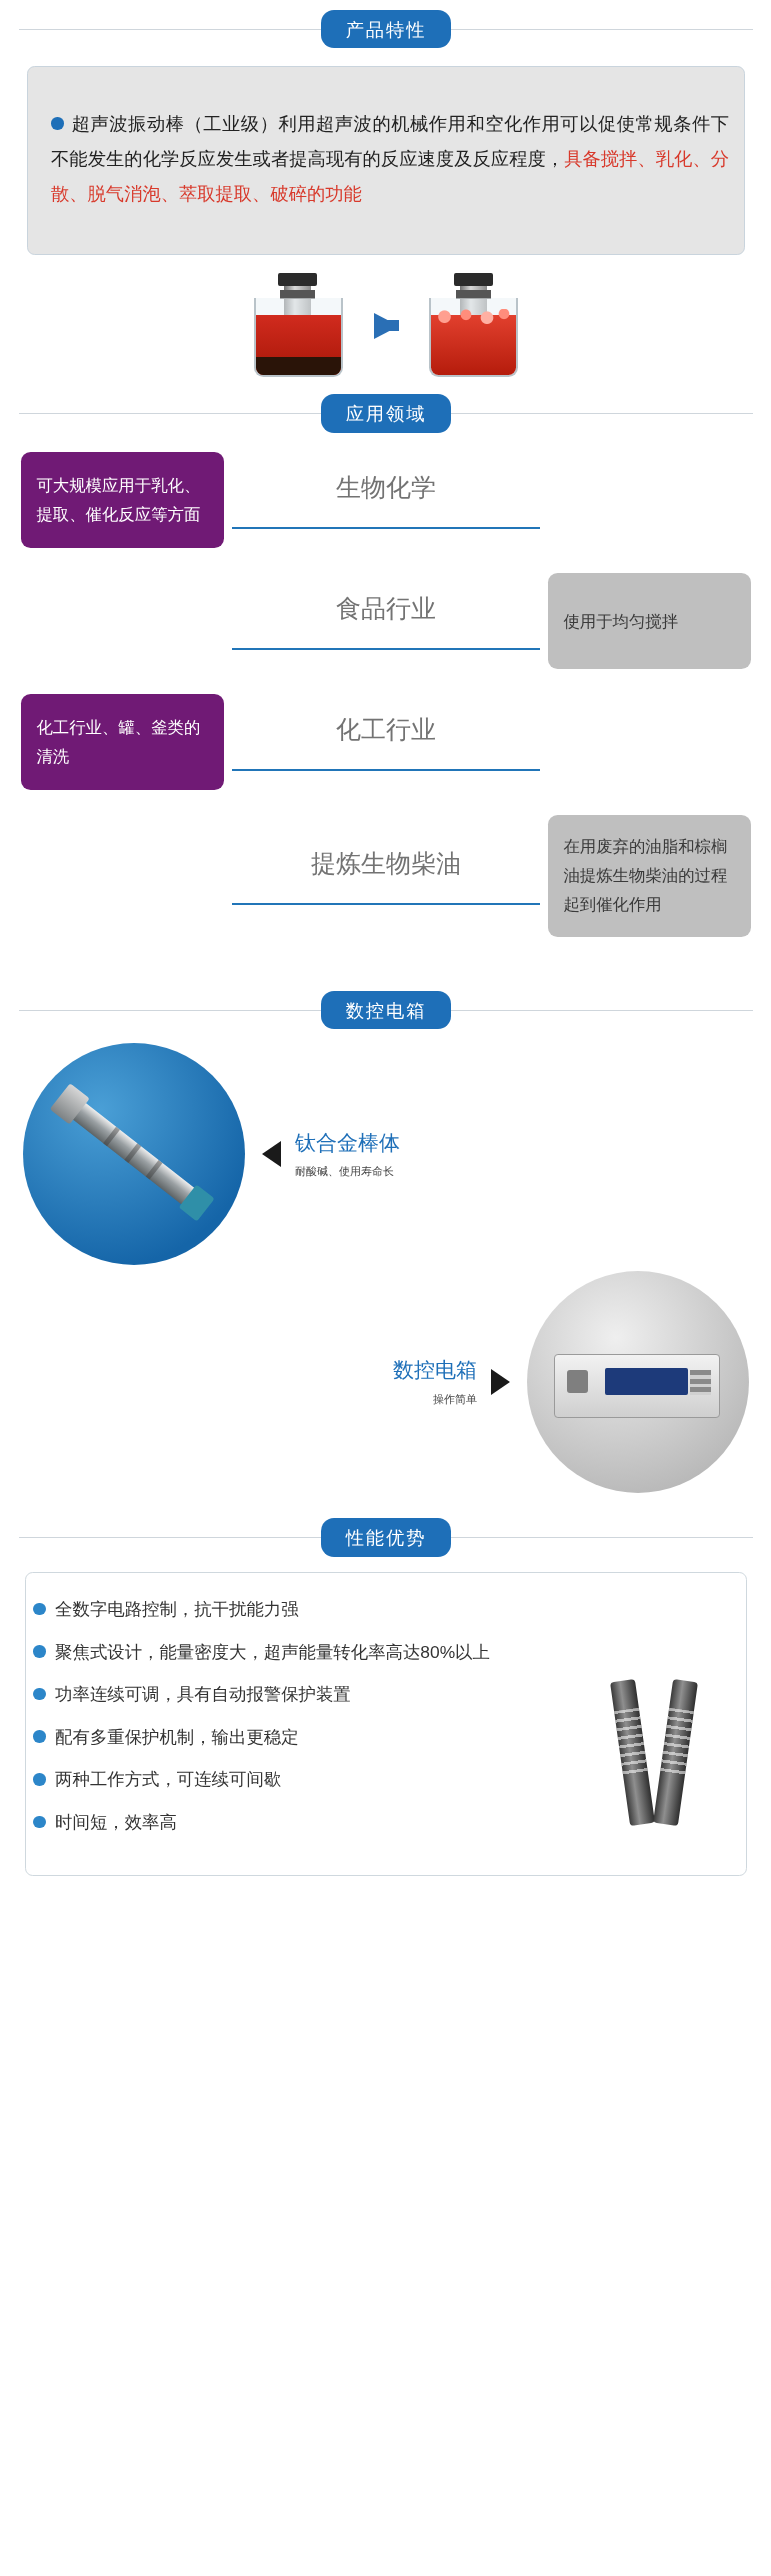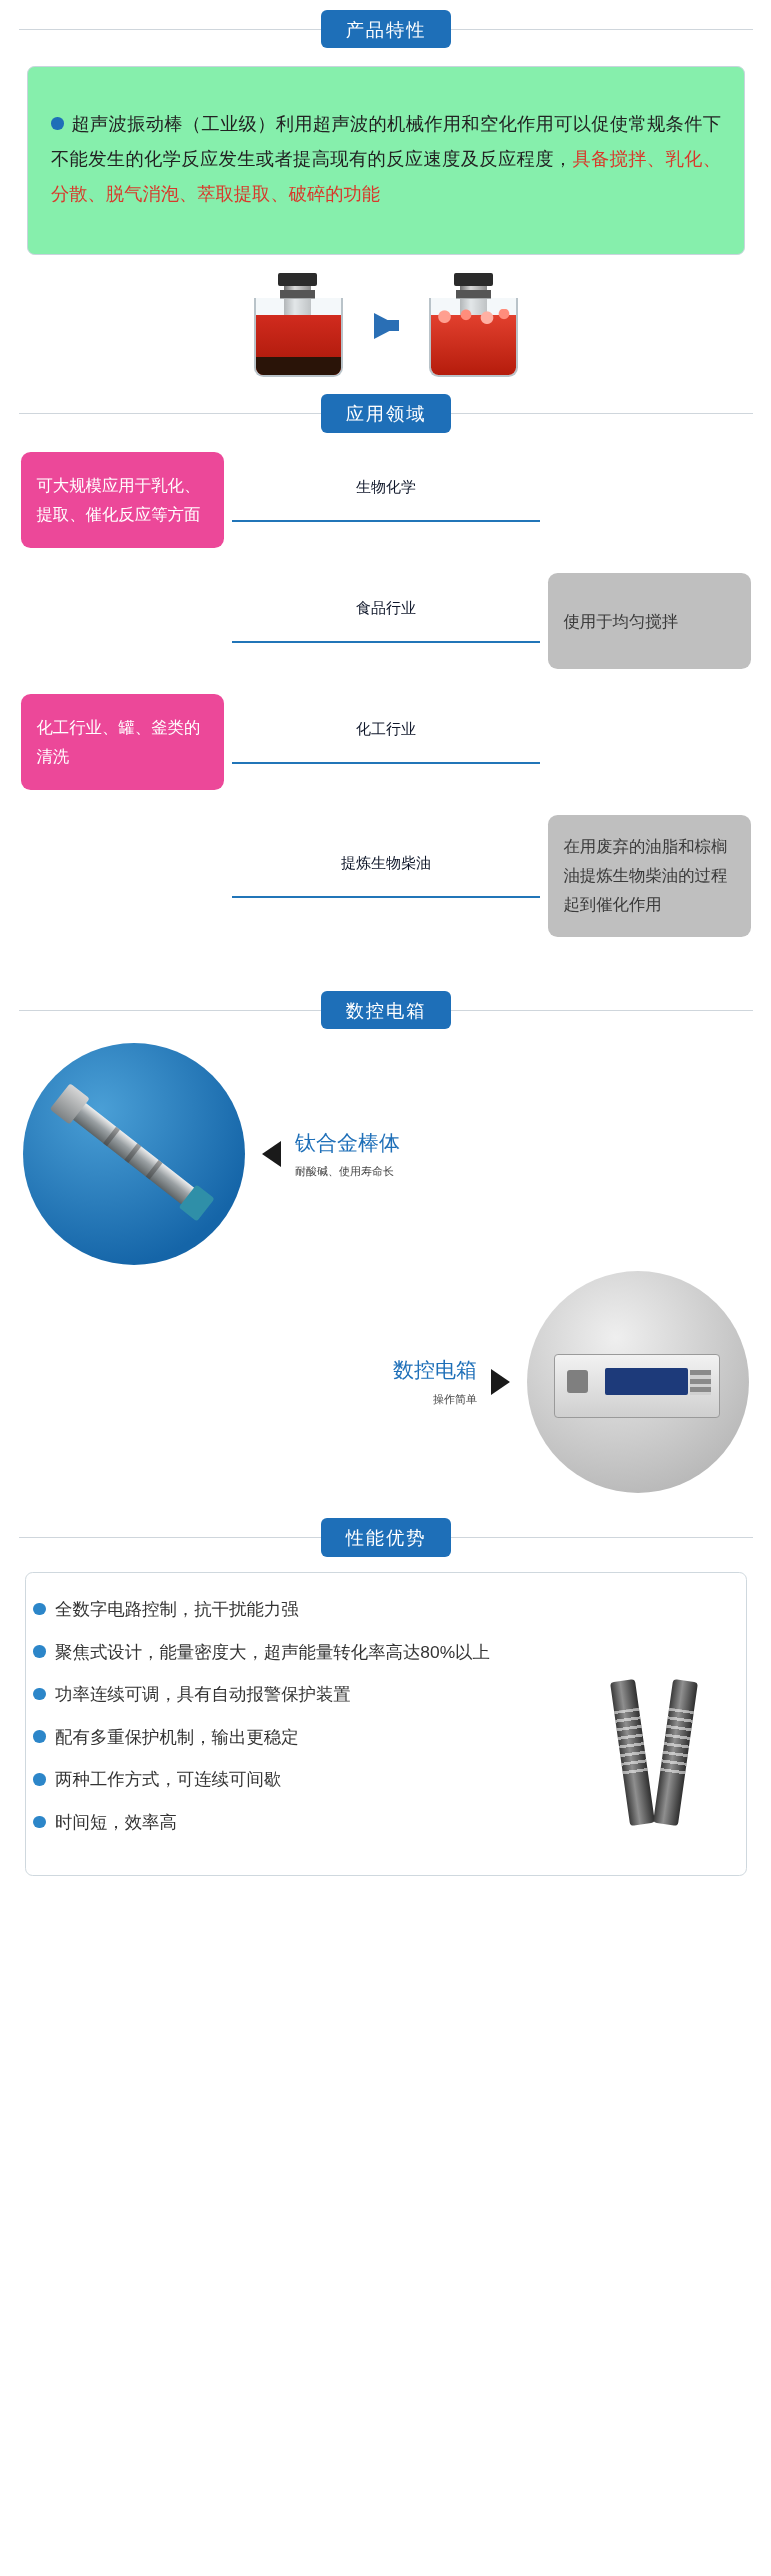--- a/index.html
+++ b/index.html
@@ -32,31 +32,31 @@
     height: 1px;
     background: #cfd6dc;
   }
   .section-header .pill {
     position: relative;
     background: #1e6fb8;
     color: #ffffff;
     font-size: 18.3px;
     letter-spacing: 1.9px;
     padding: 6.8px 25px;
-    border-radius: 6px;
+    border-radius: 13px;
     z-index: 2;
   }
 
   
   .intro-card {
     margin: 7.7px 27px 0 27px;
     border: 1px solid #c9d4dd;
     border-radius: 7.7px;
-    padding: 21px 23px 25px 23px;
-    background: #86efac;
+    padding: 21px 15px 25px 23px;
+    background: #e5e5e5;
   }
   .intro-text {
     font-size: 18.3px;
     line-height: 35px;
     color: #222;
     text-align: justify;
   }
   .bullet-dot {
     display: inline-block;
     width: 12.5px;
@@ -174,36 +174,36 @@
     width: 203px;
     min-height: 96px;
     border-radius: 9.6px;
     padding: 17.4px 15.4px;
     font-size: 16.4px;
     line-height: 29px;
     display: flex;
     align-items: center;
   }
   .panel.blue {
-    background: #ec4899;
+    background: #701a75;
     color: #fff;
   }
   .panel.gray {
     background: #bfbfbf;
     color: #3a3a3a;
   }
   .label-cell {
     flex: 1;
     text-align: center;
     position: relative;
     padding: 0 17.4px 13.5px 17.4px;
   }
   .label-cell .txt {
-    font-size: 15px;
-    color: #0f172a;
+    font-size: 25px;
+    color: #737373;
     display: block;
     padding-bottom: 11.6px;
   }
   .label-cell .underline {
     position: absolute;
     left: 7.7px; right: 7.7px; bottom: 0;
     height: 1.9px;
     background: #2175b8;
   }
   .spacer-cell { width: 203px; }

